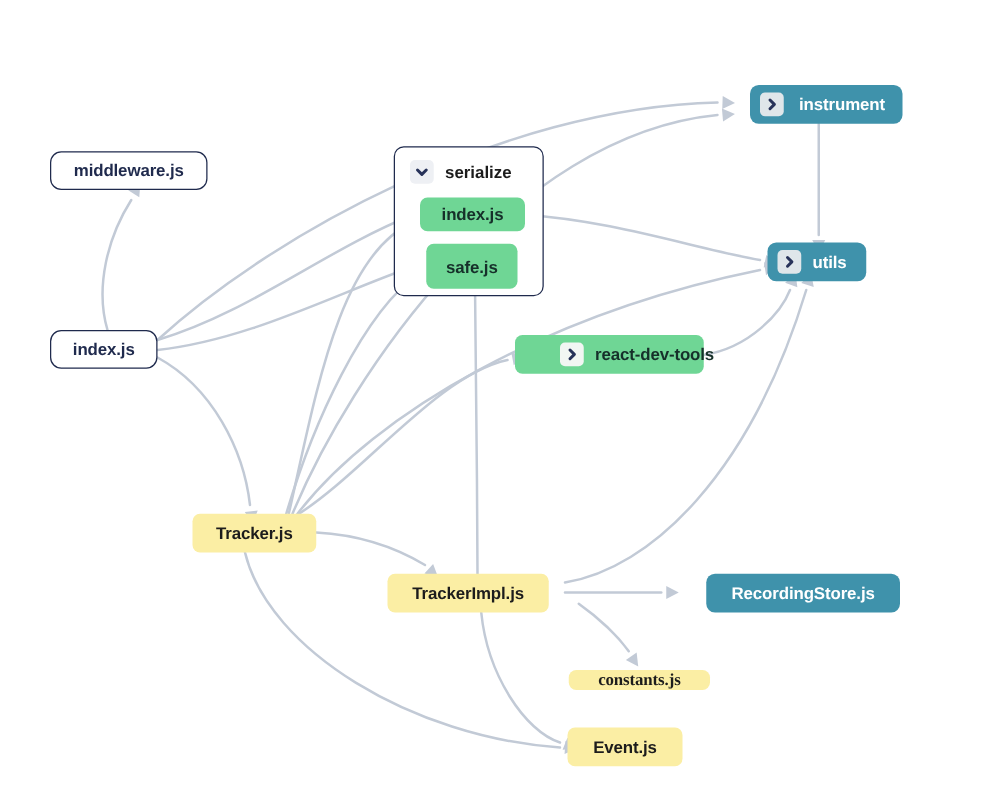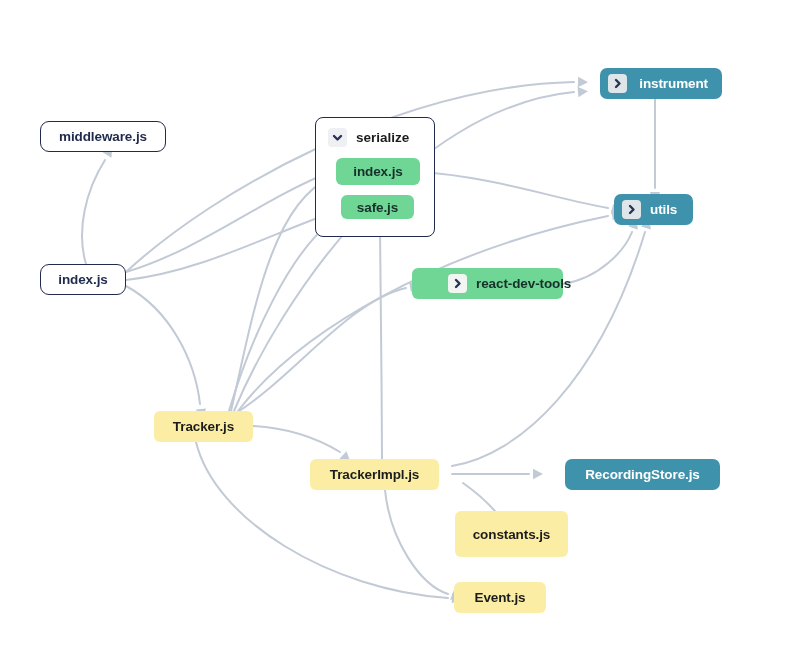--- a/index.html
+++ b/index.html
@@ -239,21 +239,21 @@
   <div id="node-layer">
       <div class="node kind-outline" style="left: 40px; top: 121px; width: 126px; height: 31px;">
         <span class="node-label">middleware.js</span>
       </div>
       <div class="node kind-outline" style="left: 40px; top: 264px; width: 86px; height: 31px;">
         <span class="node-label">index.js</span>
       </div>
       <div class="node kind-green" style="left: 336px; top: 158px; width: 84px; height: 27px;">
         <span class="node-label">index.js</span>
       </div>
-      <div class="node kind-green" style="left: 341px; top: 195px; width: 73px; height: 24px;">
+      <div class="node kind-green" style="left: 341px; top: 195px; width: 73px; height: 36px;">
         <span class="node-label">safe.js</span>
       </div>
       <div class="node kind-teal with-icon" style="left: 600px; top: 68px; width: 122px; height: 31px; justify-content: space-between;">
         <span class="chev-badge on-dark">
           <svg width="11" height="11" viewBox="0 0 11 11">
             <path d="M 4 2 L 7.5 5.5 L 4 9"></path>
           </svg>
         </span>
         <span class="node-label">instrument</span>
       </div>
@@ -275,21 +275,21 @@
       </div>
       <div class="node kind-yellow" style="left: 154px; top: 411px; width: 99px; height: 31px; text-align: center;">
         <span class="node-label">Tracker.js</span>
       </div>
       <div class="node kind-yellow" style="left: 310px; top: 459px; width: 129px; height: 31px;">
         <span class="node-label">TrackerImpl.js</span>
       </div>
       <div class="node kind-teal" style="left: 535px; top: 459px; width: 155px; height: 31px; margin-left: 30px;">
         <span class="node-label">RecordingStore.js</span>
       </div>
-      <div class="node kind-yellow" style="left: 455px; top: 511px; width: 113px; height: 46px;">
+      <div class="node kind-yellow" style="left: 455px; top: 536px; width: 113px; height: 16px; font-family: Liberation Serif, serif;">
         <span class="node-label">constants.js</span>
       </div>
       <div class="node kind-yellow" style="left: 454px; top: 582px; width: 92px; height: 31px;">
         <span class="node-label">Event.js</span>
       </div>
     </div>
 
 </div>
 
 </body></html>

